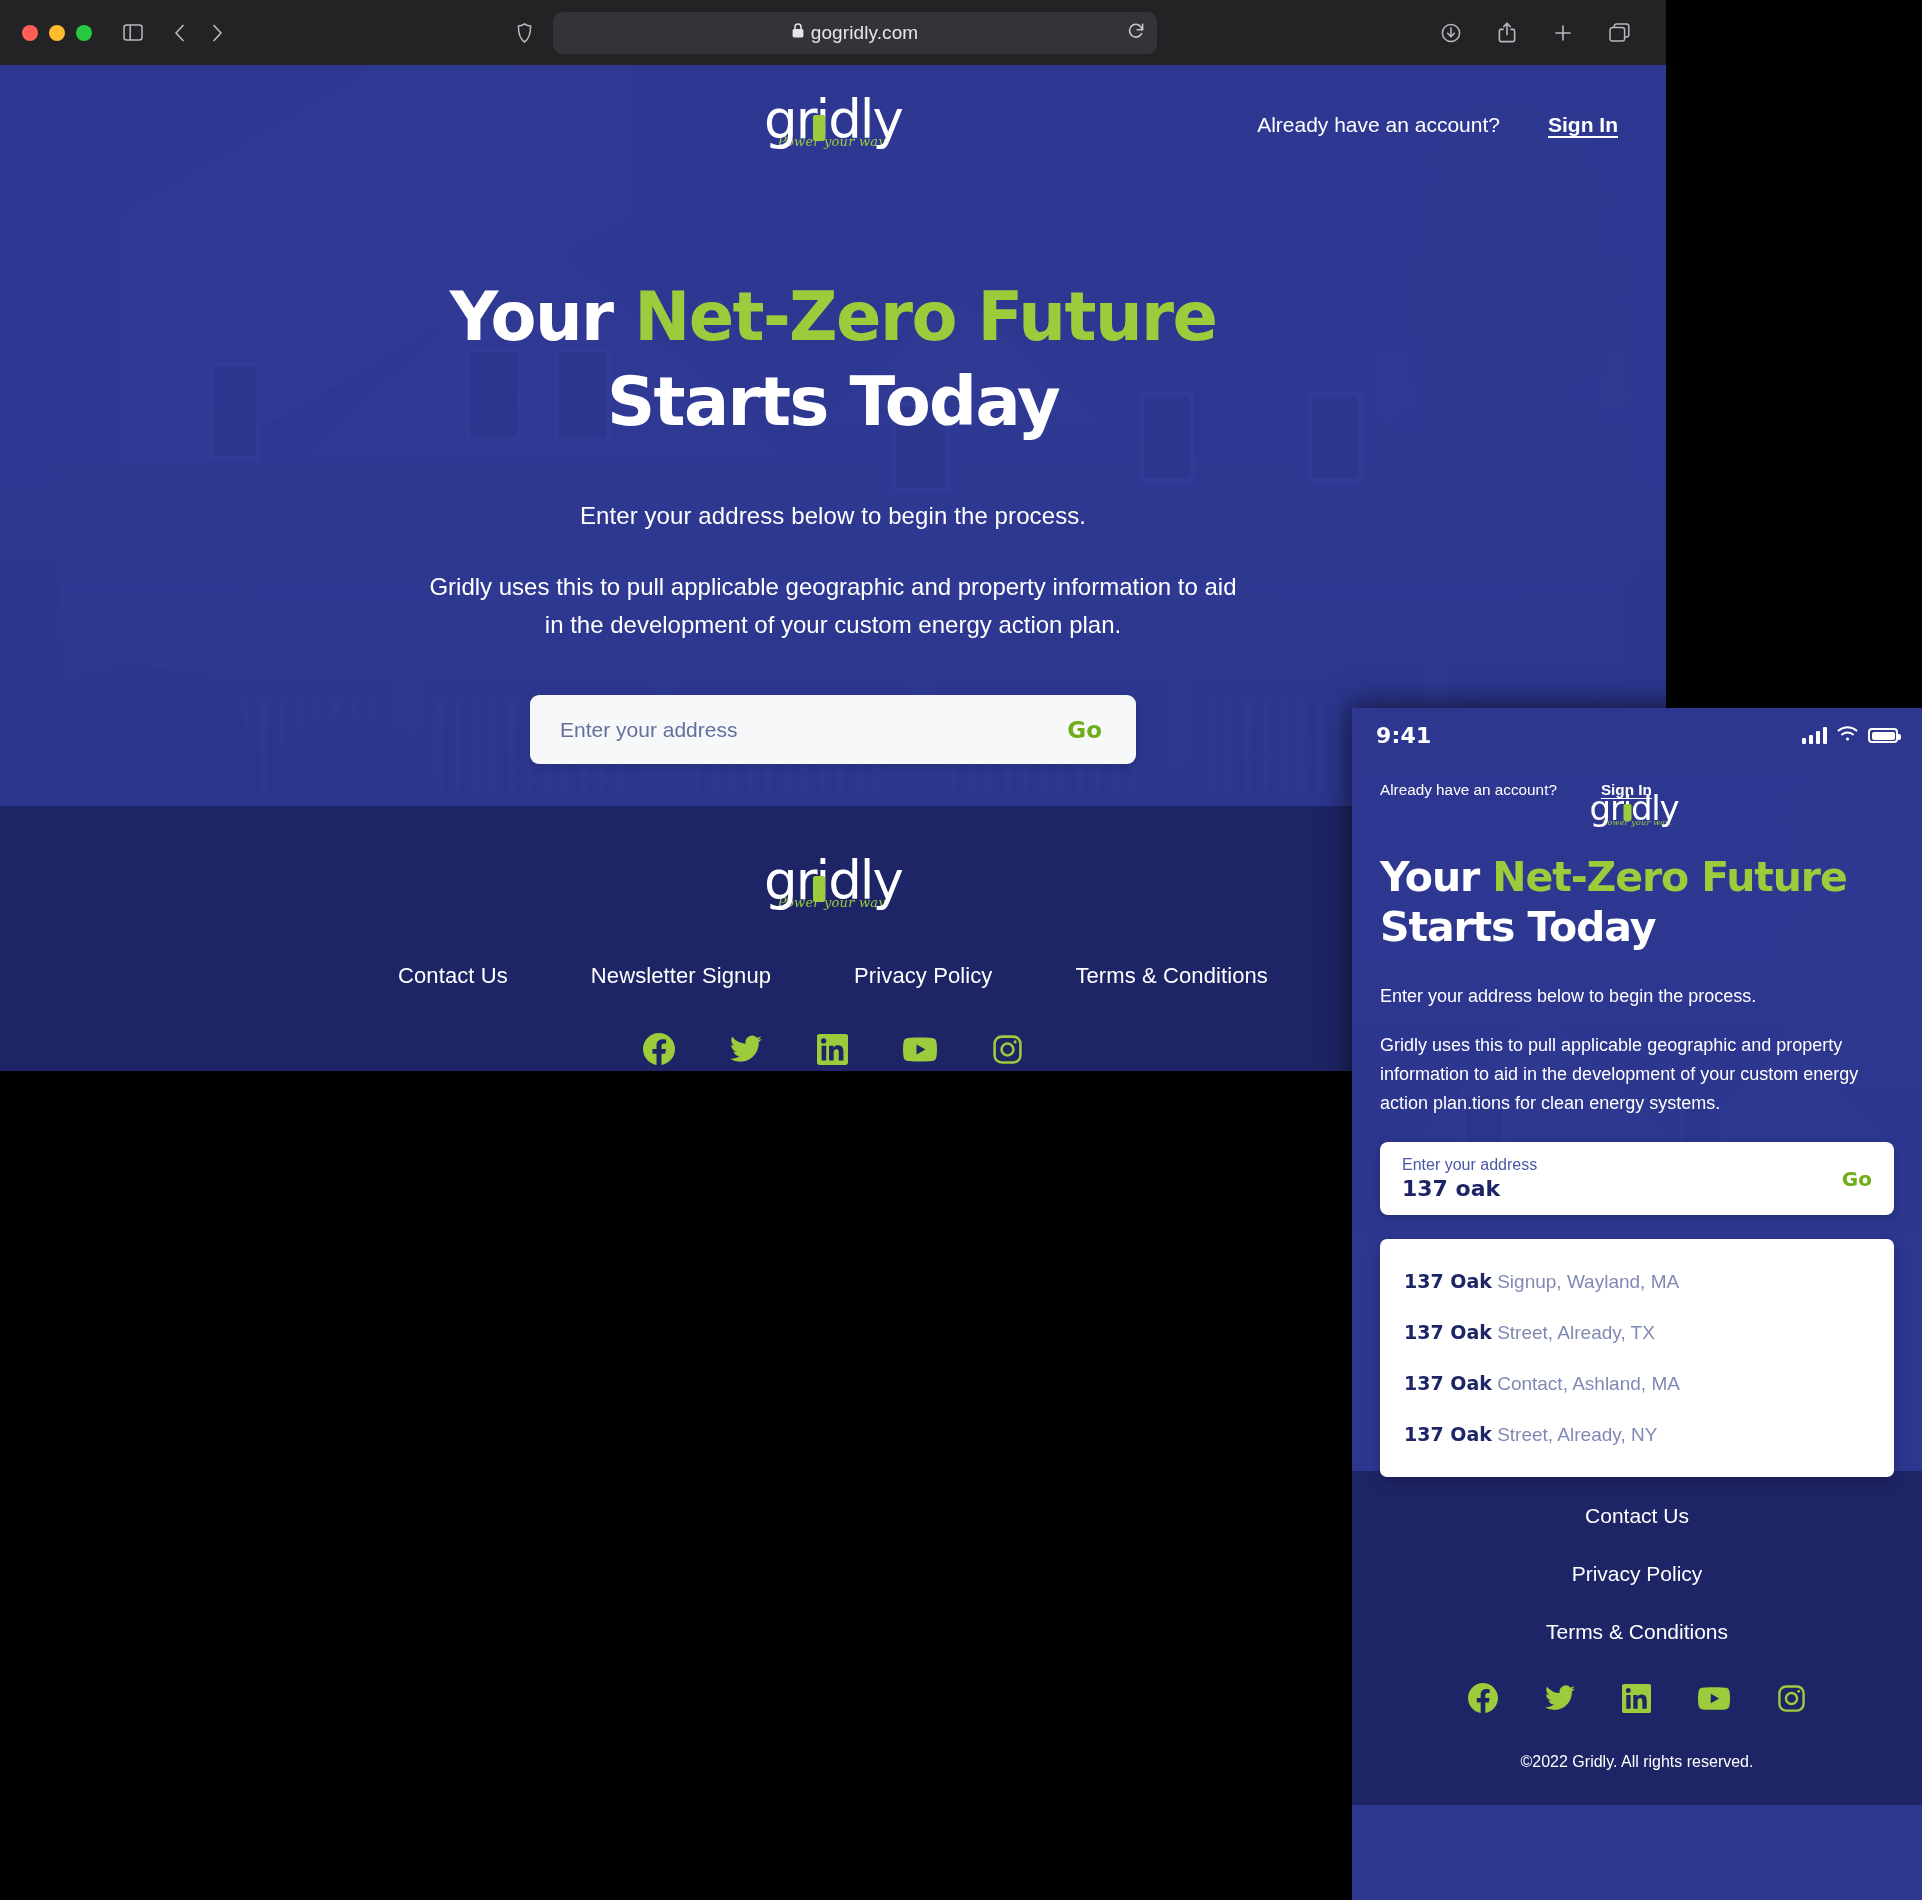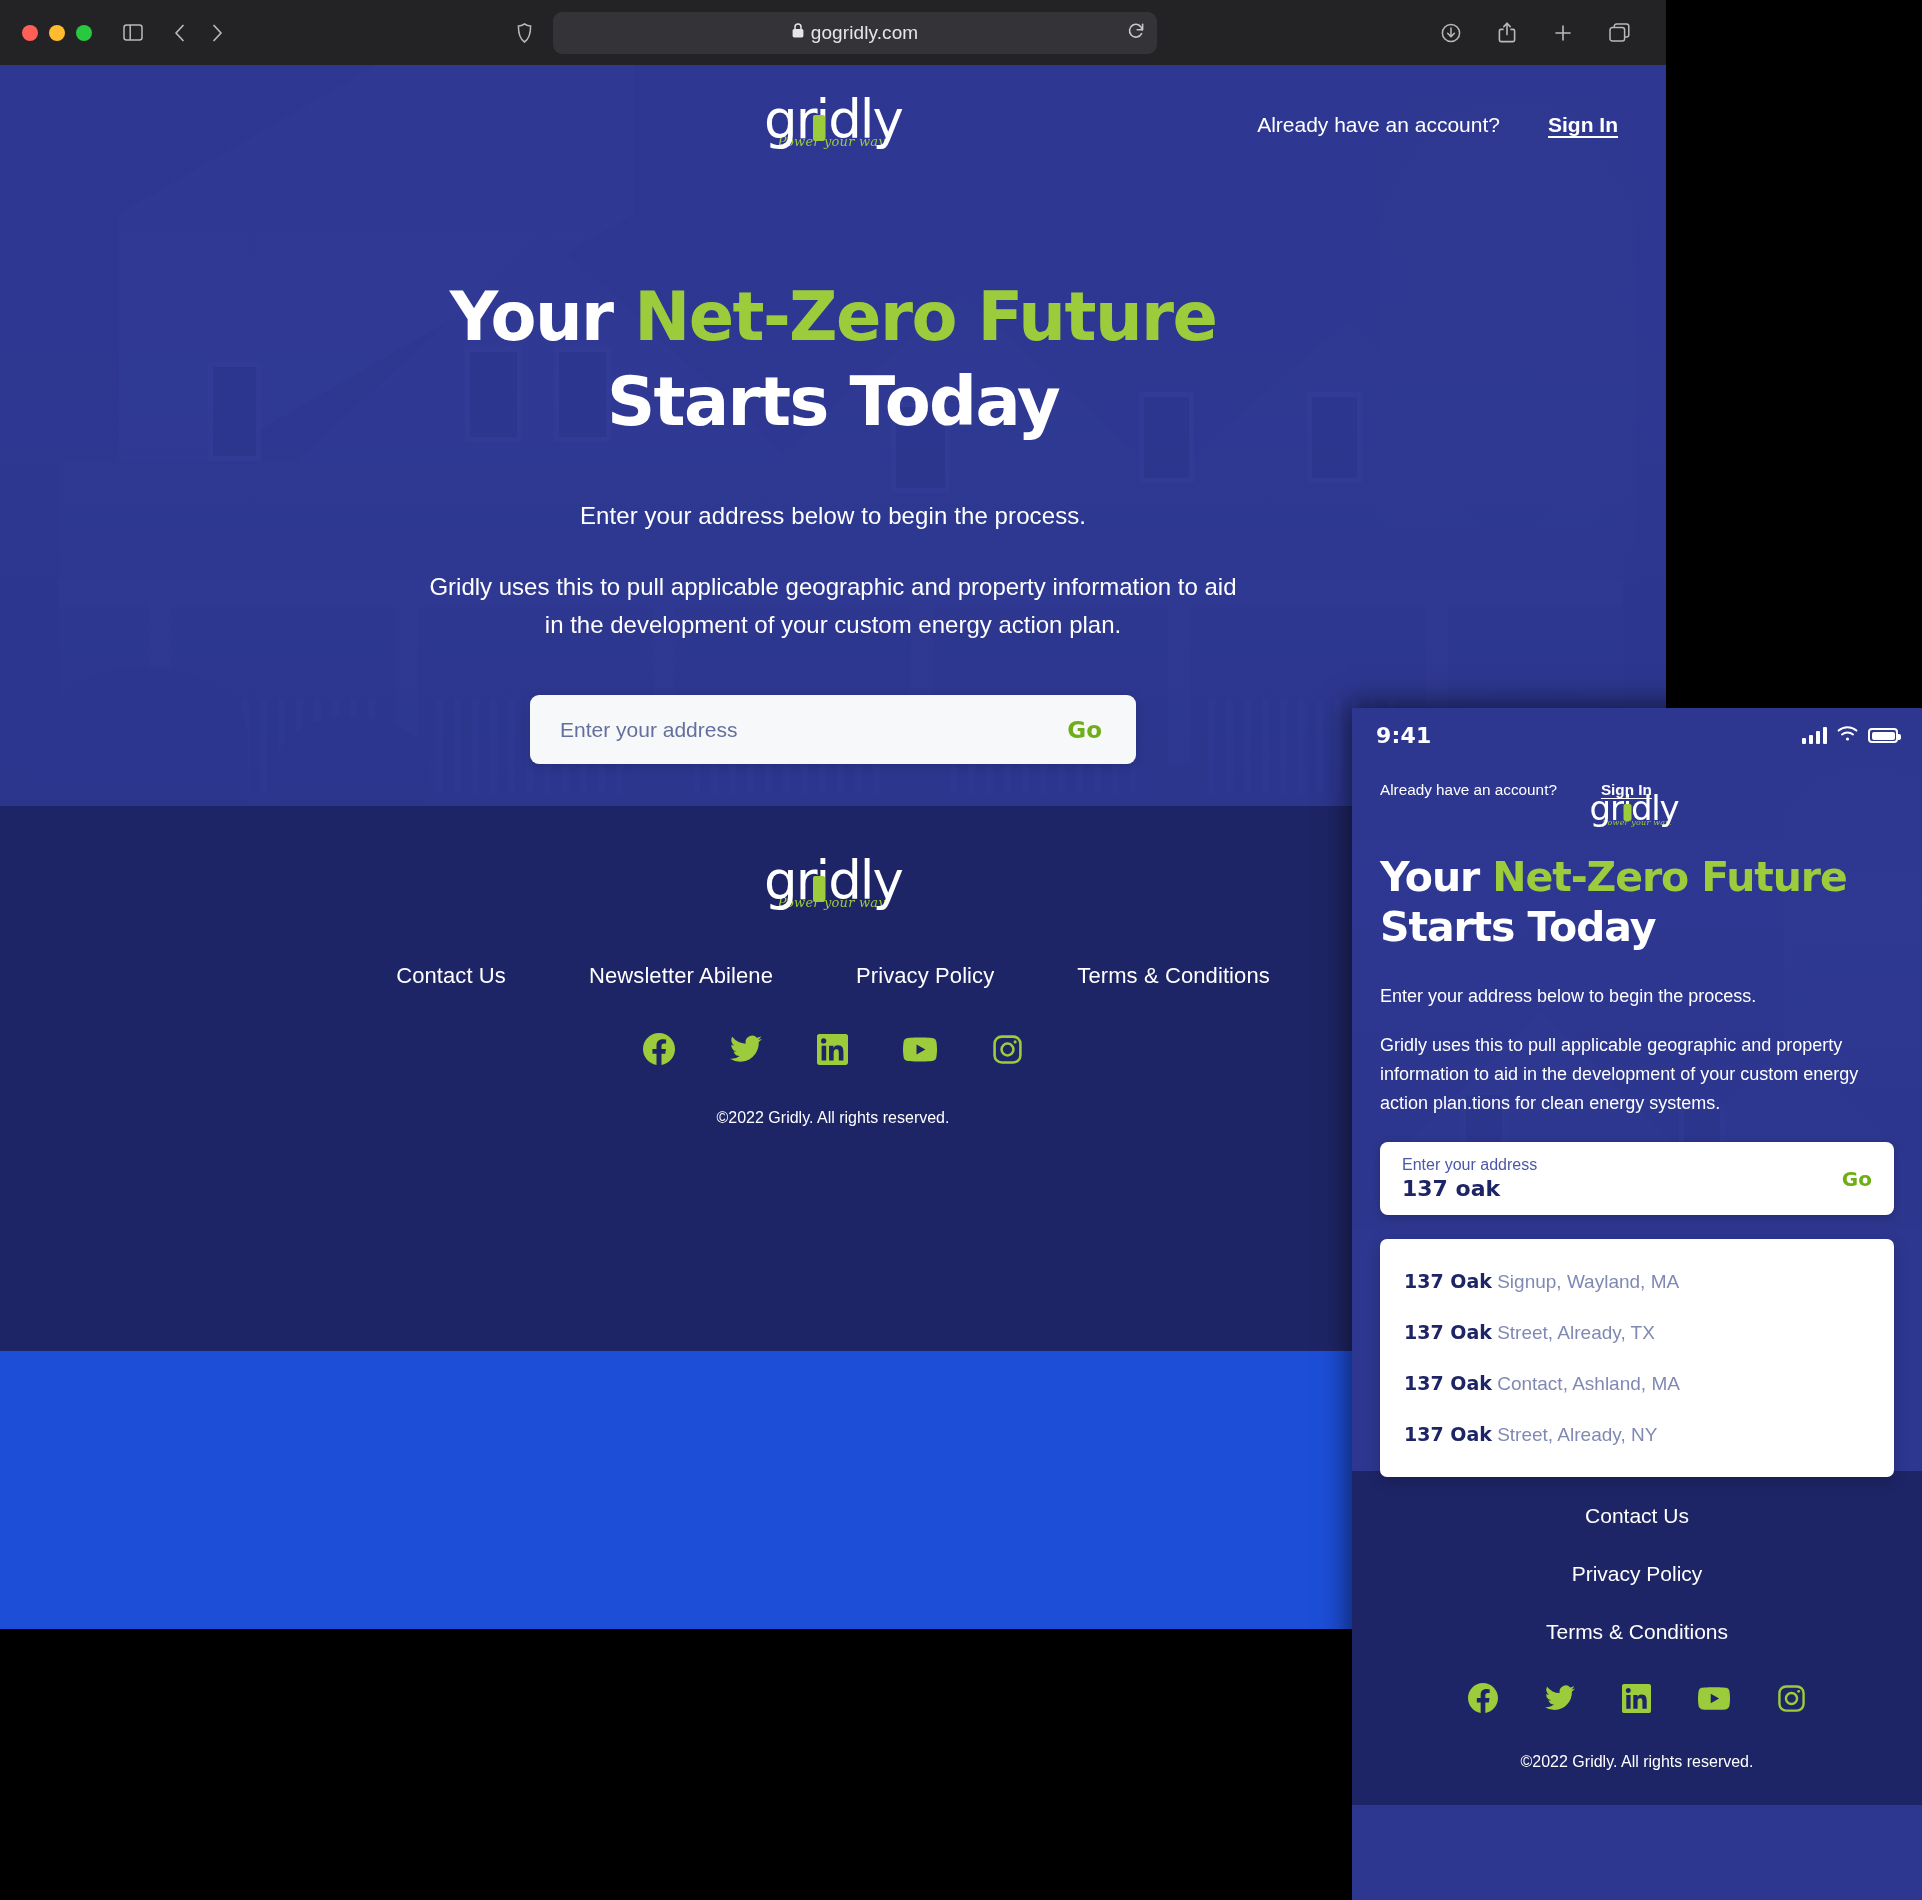--- a/index.html
+++ b/index.html
@@ -18,22 +18,22 @@
     height: 1901px;
     background: #000000;
   }
 
   
   .browser-window {
     position: absolute;
     left: 0;
     top: 0;
     width: 1666px;
-    height: 1629px;
-    background: #1d4ed8;
+    height: 1071px;
+    background: #c4b5fd;
     overflow: hidden;
   }
 
   .browser-chrome {
     position: relative;
     height: 65px;
     background: #232326;
     display: flex;
     align-items: center;
     padding: 0 22px;
@@ -735,21 +735,21 @@
 
       <footer class="footer">
         <div class="logo">
           <span class="logo-wordmark">gridly</span>
           <span class="logo-bar"></span>
           <span class="logo-tagline">Power your way.</span>
         </div>
 
         <nav class="footer-links">
           <a href="#" class="footer-link">Contact Us</a>
-          <a href="#" class="footer-link">Newsletter Abilene</a>
+          <a href="#" class="footer-link">Newsletter Signup</a>
           <a href="#" class="footer-link">Privacy Policy</a>
           <a href="#" class="footer-link">Terms &amp; Conditions</a>
         </nav>
 
         <div class="socials">
           <a href="#" class="social-icon">
             <svg width="32" height="32" viewBox="0 0 24 24" fill="currentColor">
                 <path d="M24 12.07C24 5.4 18.63 0 12 0S0 5.4 0 12.07C0 18.1 4.39 23.09 10.13 24v-8.44H7.08v-3.49h3.05V9.41c0-3.02 1.79-4.69 4.53-4.69 1.31 0 2.68.24 2.68.24v2.96h-1.51c-1.49 0-1.96.93-1.96 1.89v2.26h3.33l-.53 3.49h-2.8V24C19.61 23.09 24 18.1 24 12.07z"></path>
               </svg>
           </a>

